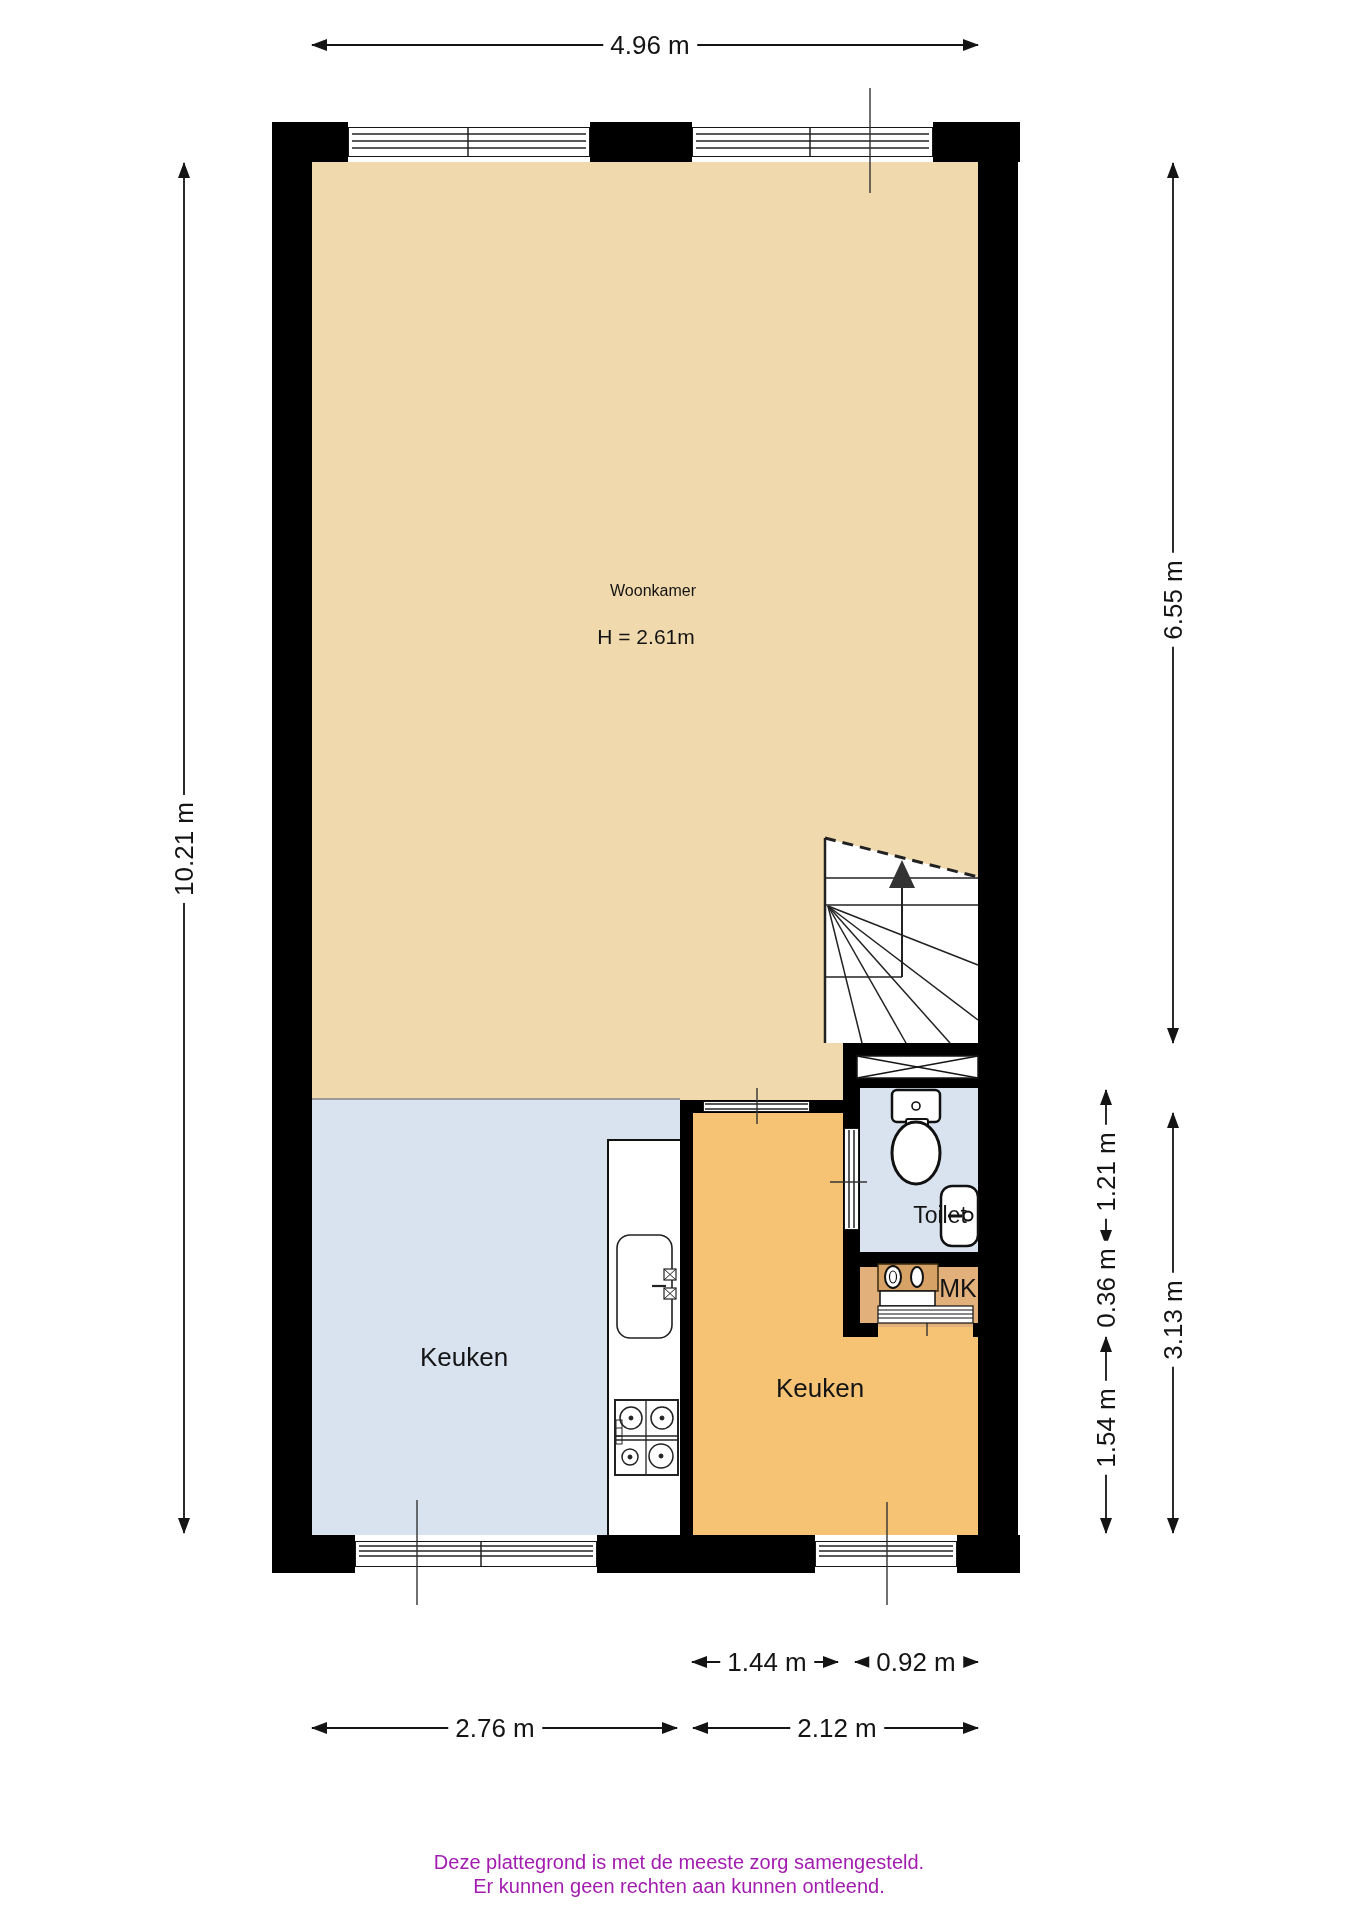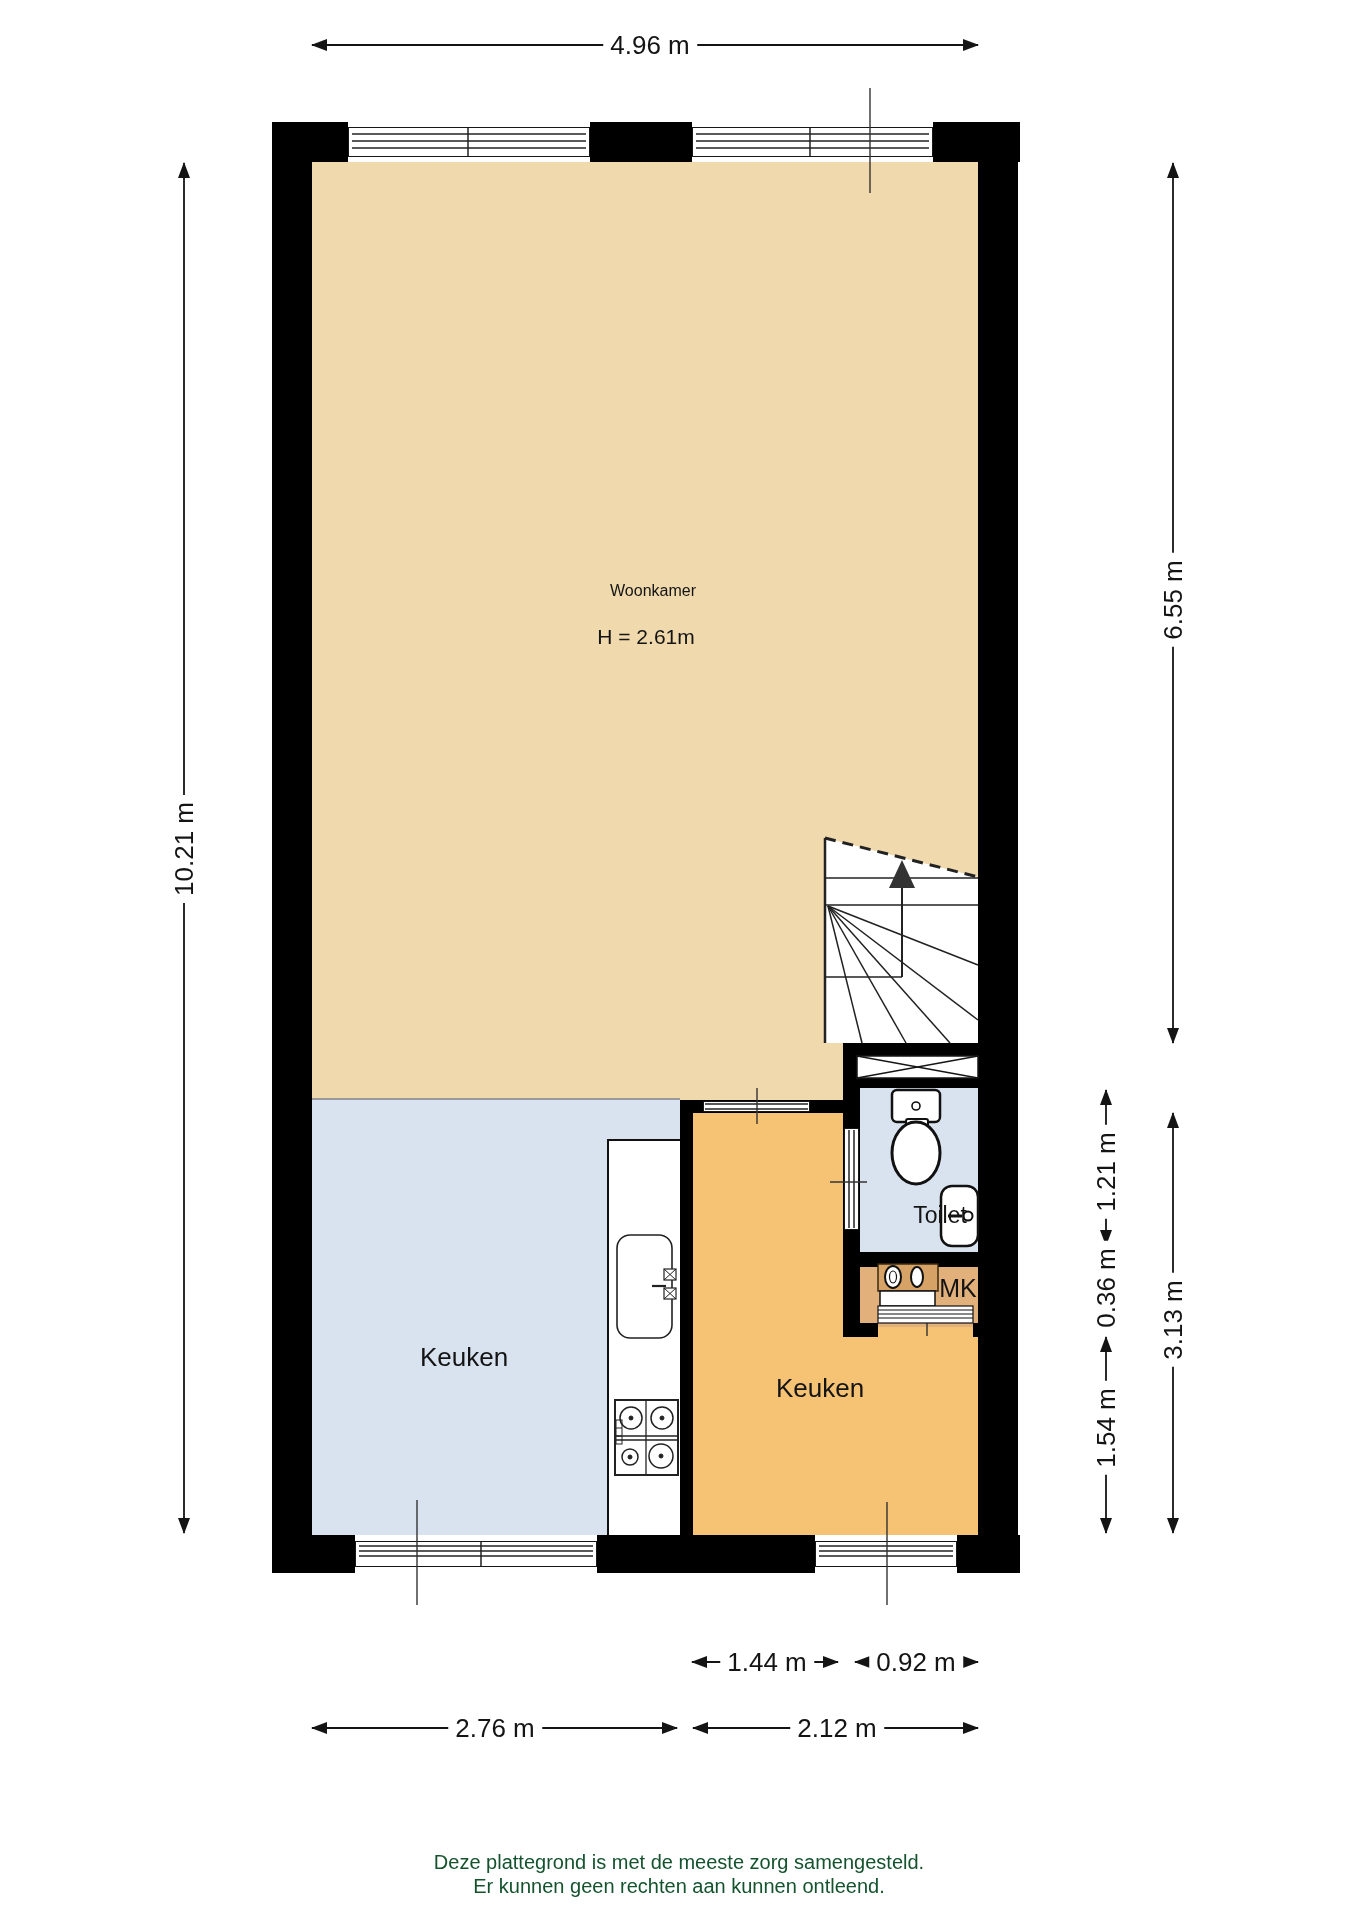--- a/index.html
+++ b/index.html
@@ -9,21 +9,21 @@
   .divider{position:absolute;z-index:12;background:#9a9a9a;}
   .counter{position:absolute;z-index:15;background:#fff;border-left:2px solid #111;border-top:2px solid #111;box-sizing:border-box;}
   .wall{position:absolute;background:var(--c-wall,#000);z-index:20;}
   .win{position:absolute;background:#fff;border:1.5px solid #161616;box-sizing:border-box;z-index:25;}
   svg.overlay{position:absolute;left:0;top:0;z-index:40;pointer-events:none;}
   .room-label{position:absolute;transform:translate(-50%,-50%);white-space:nowrap;z-index:45;color:#141414;}
   .dim{position:absolute;transform:translate(-50%,-50%);background:#fff;padding:0 7px;
        font-size:26px;white-space:nowrap;z-index:50;color:#141414;}
   .dim.vert{transform:translate(-50%,-50%) rotate(-90deg);}
   .footer-line{position:absolute;left:679px;transform:translateX(-50%);font-size:20px;
-       white-space:nowrap;z-index:50;color:#14532d;}
+       white-space:nowrap;z-index:50;color:#a21caf;}
 </style>
 </head>
 <body>
 
 <div id="page">
 
   <div class="floor" style="left:312px;top:162px;width:666px;height:951px;background:var(--c-woonkamer);"></div>
   <div class="floor" style="left:312px;top:1099px;width:368px;height:436px;background:var(--c-keuken);"></div>
   <div class="floor" style="left:693px;top:1113px;width:150px;height:422px;background:var(--c-entree);"></div>
   <div class="floor" style="left:843px;top:1337px;width:135px;height:198px;background:var(--c-entree);"></div>

